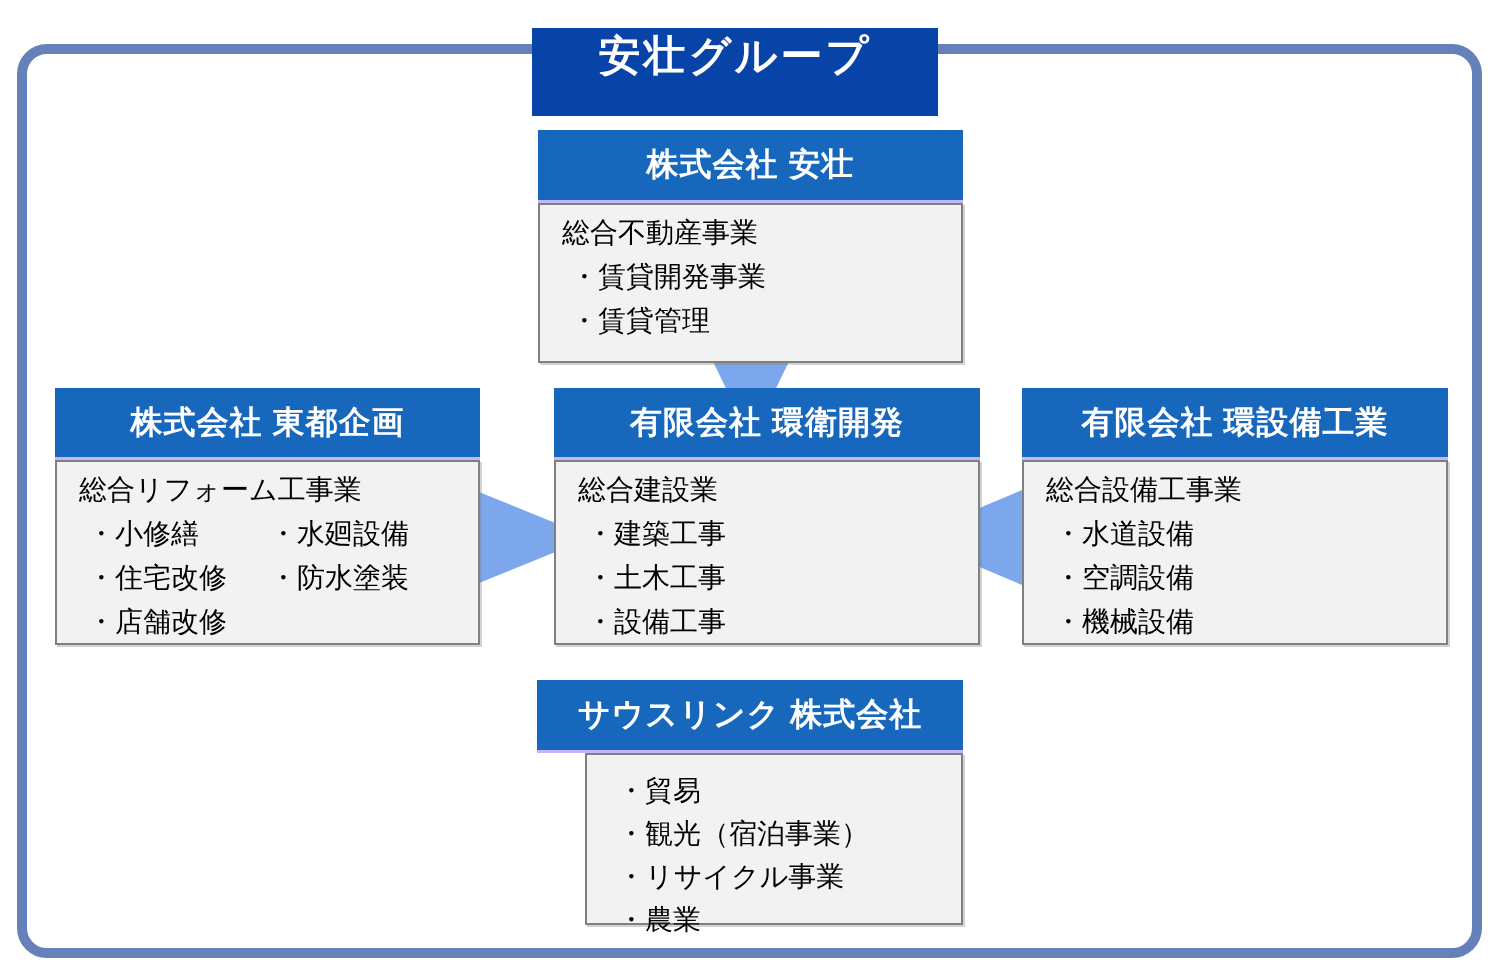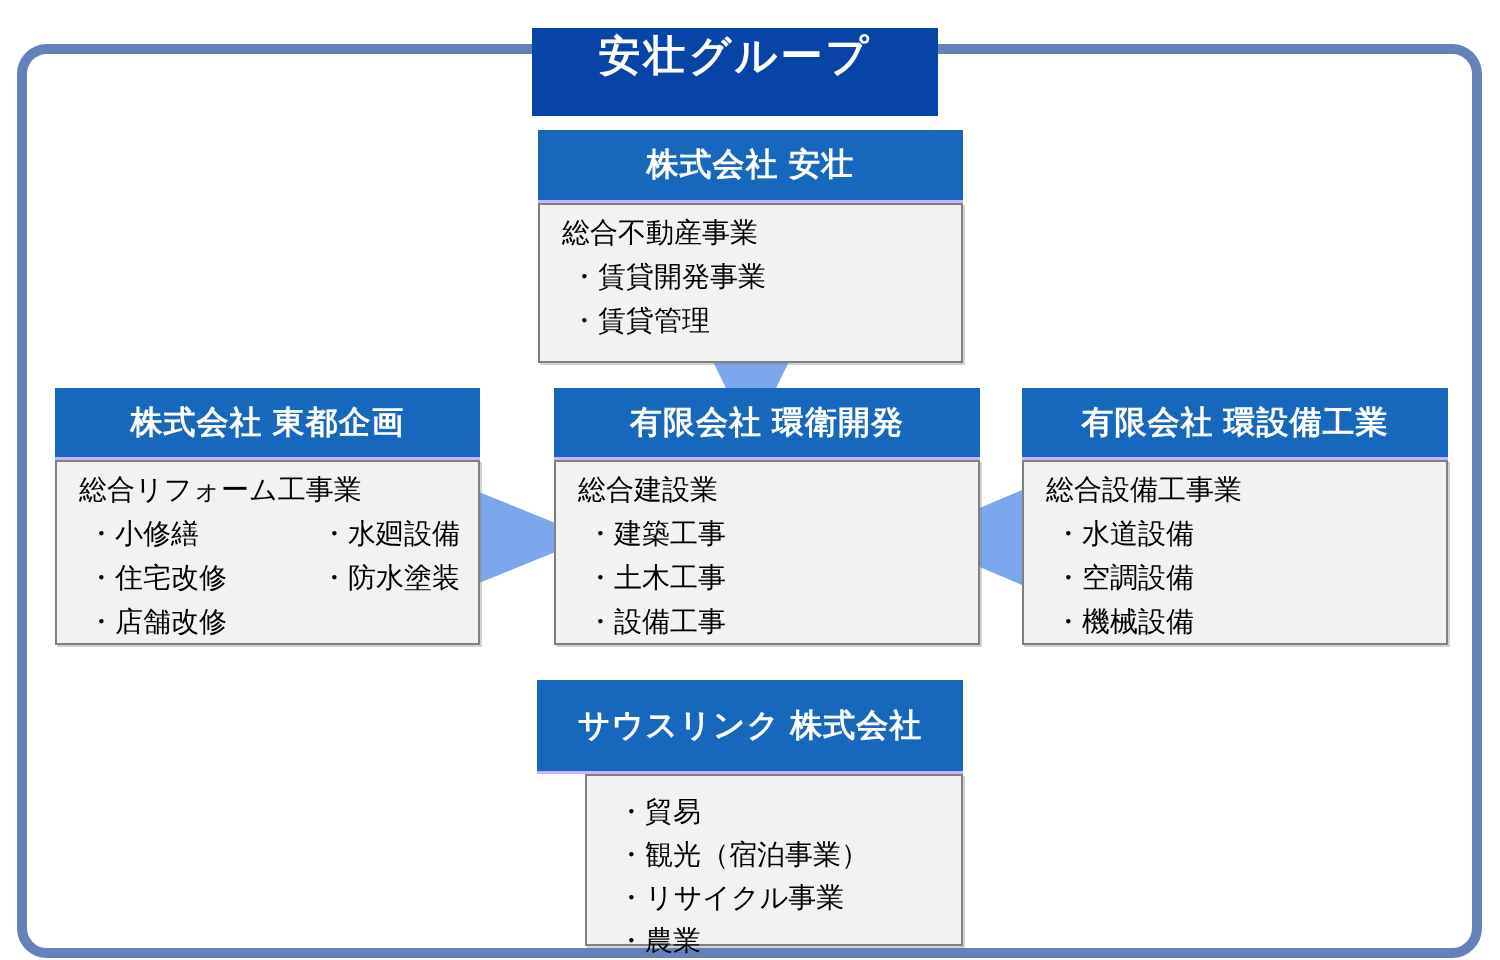--- a/index.html
+++ b/index.html
@@ -93,39 +93,39 @@
     font-family: "Liberation Serif", serif;
     font-size: 28px;
     color: #000000;
     line-height: 44px;
     padding: 6px 18px 0 20px;
   }
   .body-heading { margin-left: 2px; }
   .bullet { margin-left: 10px; }
   .cols { display: flex; }
   .col-left { width: 182px; }
-  .col-right { flex: 1; text-align: right; }
+  .col-right { flex: 1; }
 
   
   .box-anso        { left: 538px;  top: 130px; width: 425px; }
   .box-anso .box-header        { height: 73px; }
   .box-anso .box-body          { height: 160px; }
 
   .box-toto        { left: 55px;   top: 388px; width: 425px; }
   .box-kanei       { left: 554px;  top: 388px; width: 426px; }
   .box-kansetsubi  { left: 1022px; top: 388px; width: 426px; }
   .box-toto .box-header,
   .box-kanei .box-header,
   .box-kansetsubi .box-header  { height: 72px; }
   .box-toto .box-body,
   .box-kanei .box-body,
   .box-kansetsubi .box-body    { height: 185px; }
 
   .box-southlink   { left: 537px;  top: 680px; width: 426px; }
-  .box-southlink .box-header   { height: 94px; }
+  .box-southlink .box-header   { height: 73px; }
   .box-southlink .box-body     { height: 172px; padding-top: 14px; line-height: 43px; margin-left: 48px; }
 </style>
 </head>
 <body>
 
 <div class="canvas">
 
   <div class="frame"></div>
 
   <div class="banner">

